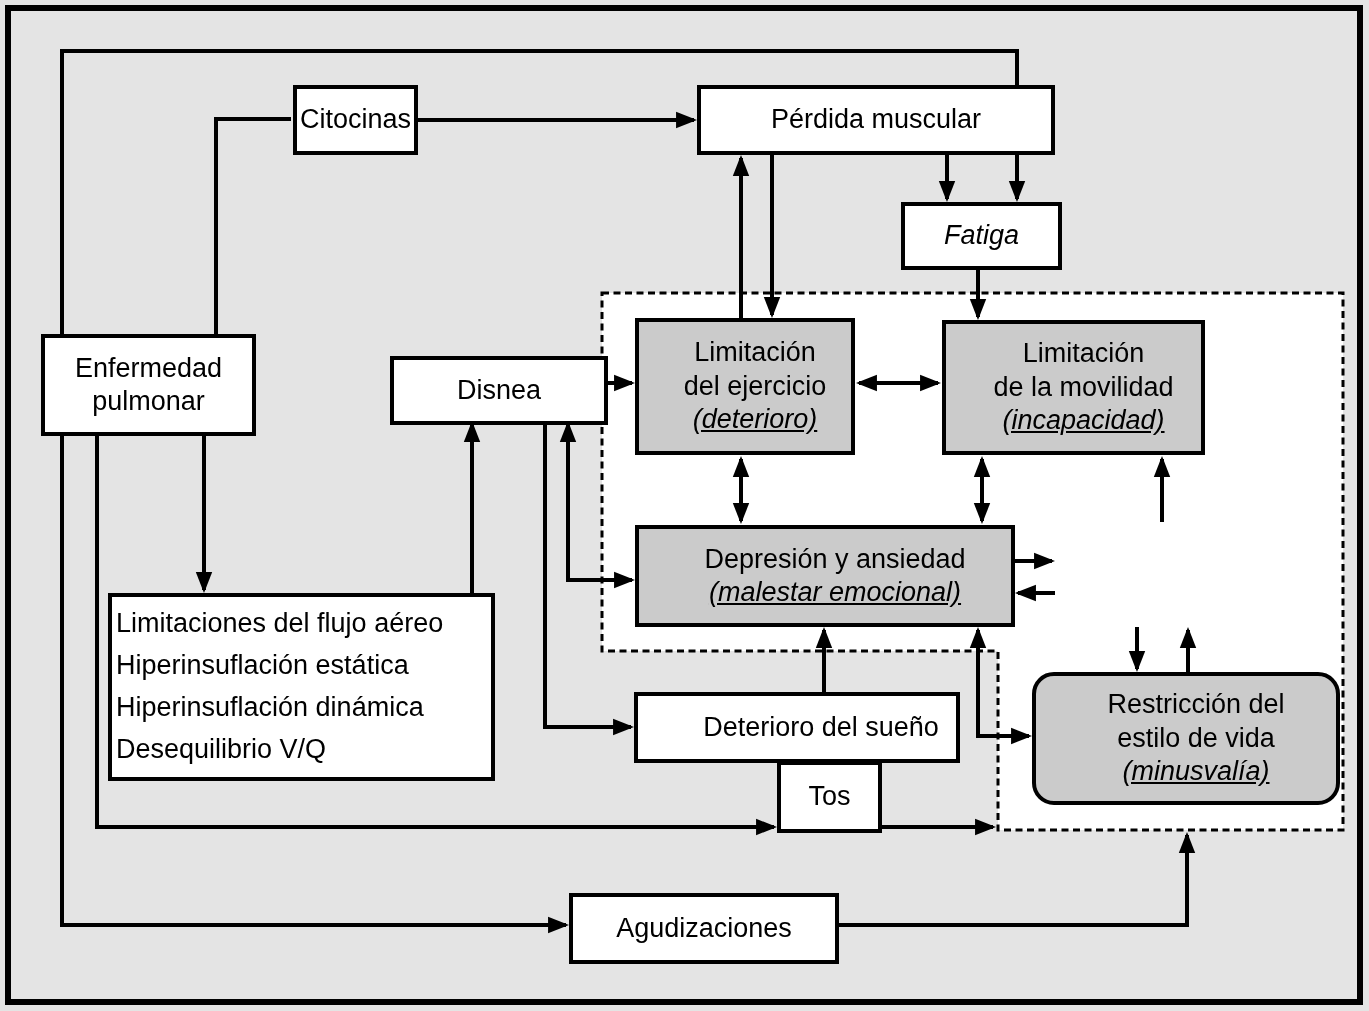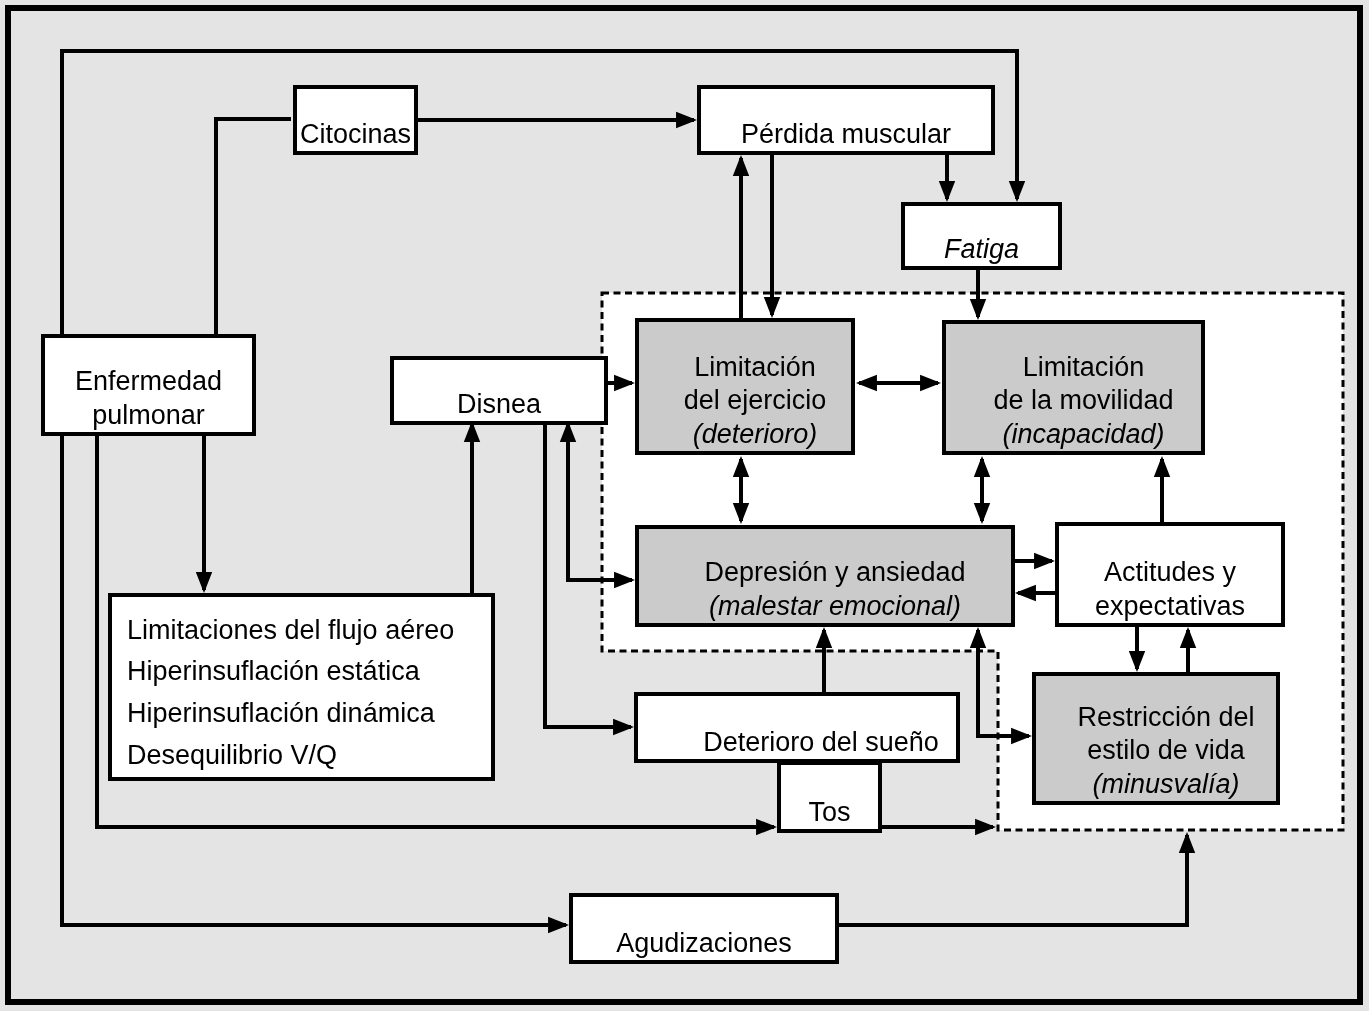--- a/index.html
+++ b/index.html
@@ -1,26 +1,26 @@
 <!DOCTYPE html>
 <html><head>
 <meta charset="utf-8">
 <style>
   html,body{margin:0;padding:0;}
   body{font-family:"Liberation Sans","DejaVu Sans",sans-serif;background:#ffffff;}
   #stage{position:relative;width:1369px;height:1011px;background:#e4e4e4;overflow:hidden;}
   #frame{position:absolute;left:5px;top:5px;width:1358px;height:1000px;border:6px solid #000;box-sizing:border-box;pointer-events:none;}
   #wires{position:absolute;left:0;top:0;width:1369px;height:1011px;}
   .node{position:absolute;box-sizing:border-box;border:4px solid #000;
-        display:flex;flex-direction:column;align-items:center;justify-content:flex-end;
+        display:flex;flex-direction:column;align-items:center;justify-content:center;
         text-align:center;font-size:27px;line-height:1.24;color:#000;}
   .node.gray{background:#cbcbcb;padding-left:20px;}
   .node.white{background:#ffffff;}
-  .node .sub{font-style:italic;}
-  .node.left-list{align-items:flex-start;text-align:left;padding-left:15px;line-height:1.55;}
+  .node .sub{font-style:italic;text-decoration:underline;}
+  .node.left-list{align-items:flex-start;text-align:left;padding-left:4px;line-height:1.55;}
 </style>
 </head>
 <body>
 
 <div id="stage">
 
   <svg id="wires" viewBox="0 0 1369 1011" xmlns="http://www.w3.org/2000/svg">
     <defs>
       <marker id="ah" viewBox="0 0 10 8" refX="8.6" refY="4" markerWidth="5.4" markerHeight="4.4" orient="auto-start-reverse">
         <path d="M0.3,0.2 L10,4 L0.3,7.8 z" fill="#000"></path>
@@ -57,21 +57,21 @@
       <path d="M 824 692 L 824 630" marker-end="url(#ah)"></path>
       <path d="M 882 827 L 993 827" marker-end="url(#ah)"></path>
       <path d="M 839 925 L 1187 925 L 1187 835" marker-end="url(#ah)"></path>
     </g>
   </svg>
 
   <div class="node white" style="left:293px;top:85px;width:125px;height:70px;">
     <span>Citocinas</span>
   </div>
 
-  <div class="node white" style="left:697px;top:85px;width:298px;height:70px;">
+  <div class="node white" style="left:697px;top:85px;width:358px;height:70px;">
     <span>Pérdida muscular</span>
   </div>
 
   <div class="node white" style="left:901px;top:202px;width:161px;height:68px;font-style:italic;">
     <span>Fatiga</span>
   </div>
 
   <div class="node white" style="left:41px;top:334px;width:215px;height:102px;">
     <span>Enfermedad</span>
     <span>pulmonar</span>
@@ -91,26 +91,22 @@
     <span>Limitación</span>
     <span>de la movilidad</span>
     <span class="sub">(incapacidad)</span>
   </div>
 
   <div class="node gray" style="left:635px;top:525px;width:380px;height:102px;">
     <span>Depresión y ansiedad</span>
     <span class="sub">(malestar emocional)</span>
   </div>
 
-  <div class="node white" style="left:1055px;top:522px;width:230px;height:105px;">
-    <span>Actitudes y</span>
-    <span>expectativas</span>
-  </div>
 
-  <div class="node gray" style="left:1032px;top:672px;width:248px;height:133px;">
+  <div class="node gray" style="left:1032px;top:672px;width:308px;height:133px;border-radius:22px;">
     <span>Restricción del</span>
     <span>estilo de vida</span>
     <span class="sub">(minusvalía)</span>
   </div>
 
   <div class="node white left-list" style="left:108px;top:593px;width:387px;height:188px;">
     <span>Limitaciones del flujo aéreo</span>
     <span>Hiperinsuflación estática</span>
     <span>Hiperinsuflación dinámica</span>
     <span>Desequilibrio V/Q</span>

